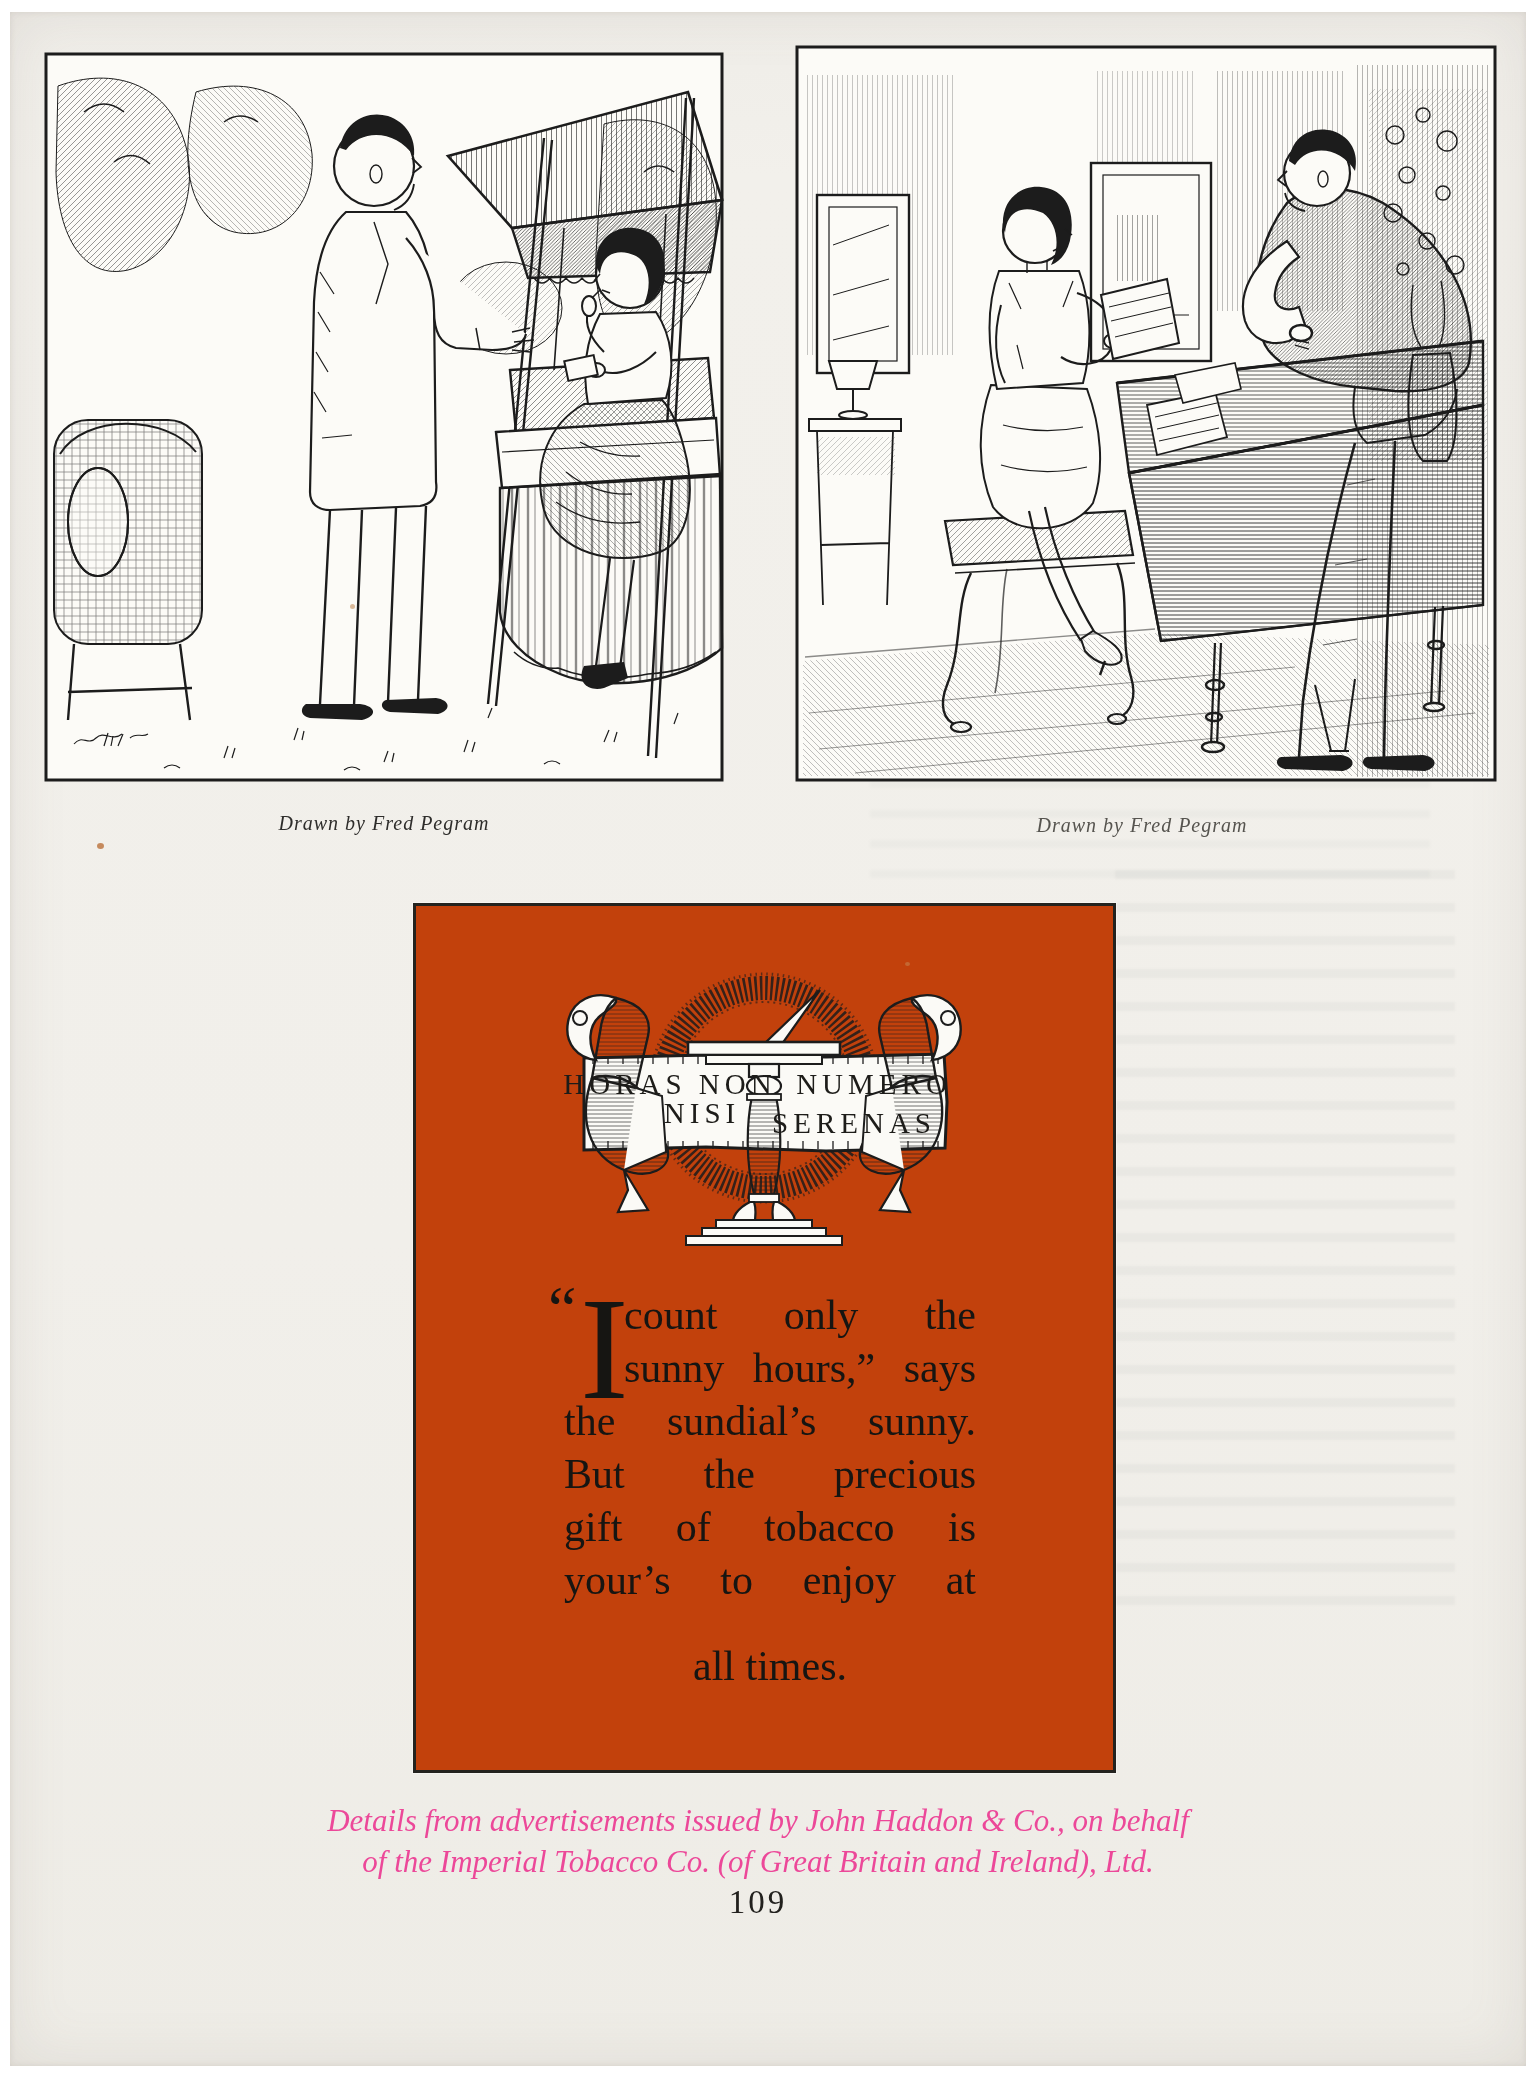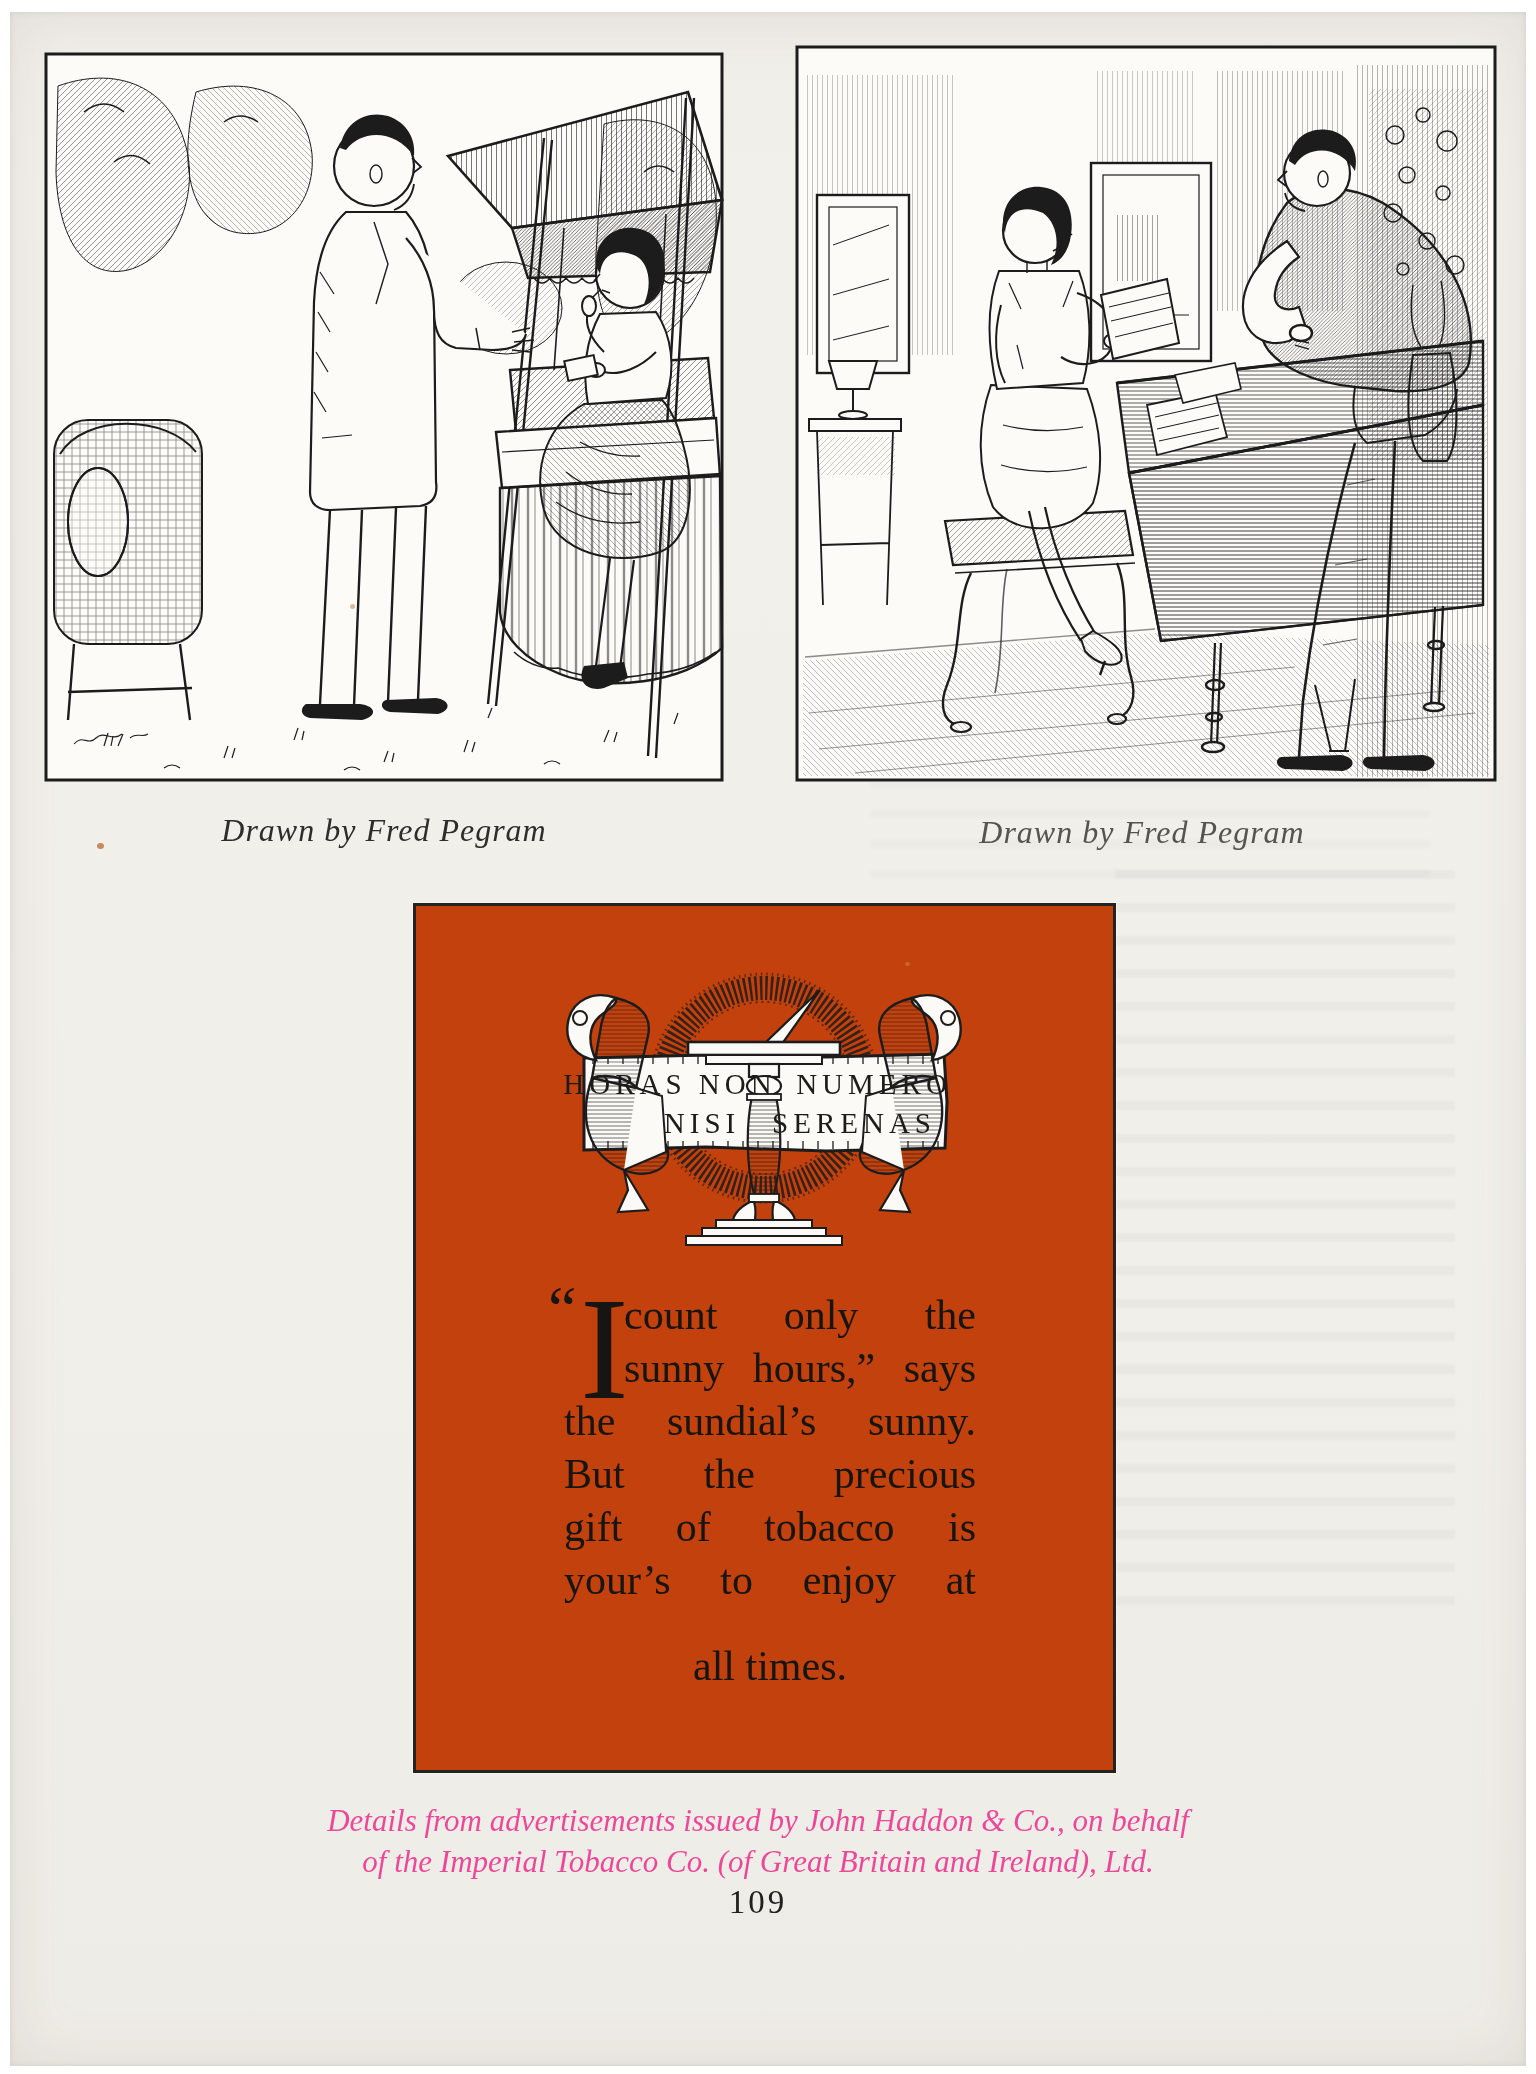--- a/index.html
+++ b/index.html
@@ -3,21 +3,21 @@
 <meta charset="utf-8">
 <style>
   html,body{margin:0;padding:0;background:#ffffff;}
   #stage{position:relative;width:1536px;height:2074px;background:#ffffff;overflow:hidden;
          font-family:"Liberation Serif", serif;color:#1f1f1f;}
   .page{position:absolute;left:10px;top:12px;width:1516px;height:2054px;
         background:linear-gradient(180deg,#efede8 0%,#f2f0eb 8%,#f1efea 60%,#eeece6 100%);
         box-shadow:inset 0 0 60px rgba(120,110,95,.12), inset 0 0 6px rgba(120,110,95,.15);}
   .illus{position:absolute;}
   .illus svg{display:block;}
-  .caption{position:absolute;font-style:italic;font-size:32px;letter-spacing:1px;
+  .caption{position:absolute;font-style:italic;font-size:20px;letter-spacing:1px;
            text-align:center;color:#2e2d2b;}
   .caption.fade{color:#56544f;filter:blur(.4px);}
   .panel{position:absolute;left:413px;top:903px;width:703px;height:870px;
          background:#c2410c;border:3px solid #24231f;box-sizing:border-box;
          box-shadow:0 0 0 1px rgba(255,255,255,.4);}
   .emblem{position:absolute;left:50px;top:50px;width:600px;height:292px;}
   .emblem .word{position:absolute;transform:translateX(-50%);font-size:29px;letter-spacing:5px;
                 color:#1d1c19;white-space:nowrap;font-family:"Liberation Serif",serif;}
   .adtext{position:absolute;left:148px;top:383px;width:412px;font-size:42px;line-height:53px;
           color:#161512;font-family:"Liberation Serif",serif;}
@@ -294,21 +294,21 @@
           <rect x="283" y="238" width="30" height="8" fill="#fbfaf6" stroke-width="1.8"></rect>
           <path d="M284,246 C272,252 264,262 268,270 L288,270 C290,260 290,252 288,246 Z" fill="#fbfaf6"></path>
           <path d="M312,246 C324,252 332,262 328,270 L308,270 C306,260 306,252 308,246 Z" fill="#fbfaf6"></path>
           <rect x="250" y="264" width="96" height="8" fill="#fbfaf6" stroke-width="2"></rect>
           <rect x="236" y="272" width="124" height="8" fill="#fbfaf6" stroke-width="2"></rect>
           <rect x="220" y="280" width="156" height="9" fill="#fbfaf6" stroke-width="2"></rect>
         </g>
       </svg>
       <span class="word" style="left:204px;top:112px">HORAS NON</span>
       <span class="word" style="left:408px;top:112px">NUMERO</span>
-      <span class="word" style="left:236px;top:151px">NISI</span>
+      <span class="word" style="left:236px;top:141px">NISI</span>
       <span class="word" style="left:388px;top:151px">SERENAS</span>
     </div>
 
     <div class="adtext">
       <div class="dcrow">
         <span class="dc-quote">“</span>
         <span class="dc-cap">I</span>
         <div class="adline">count only the</div>
         <div class="adline">sunny hours,” says</div>
       </div>

